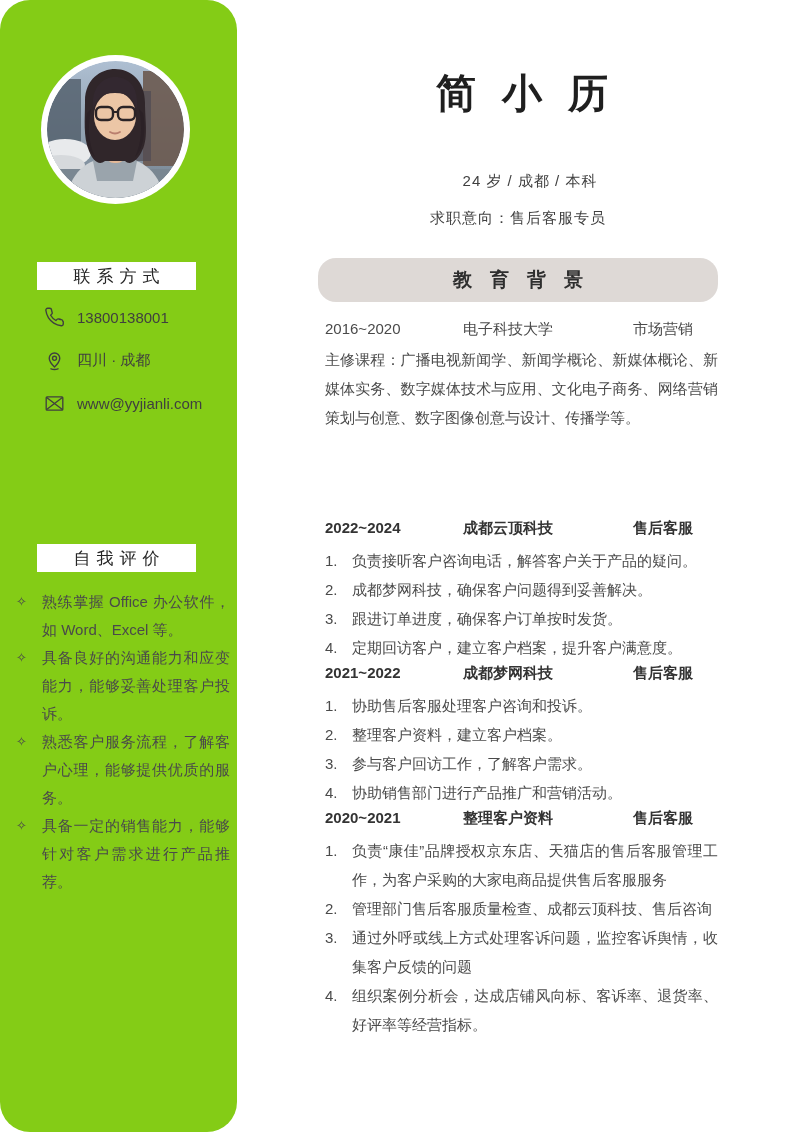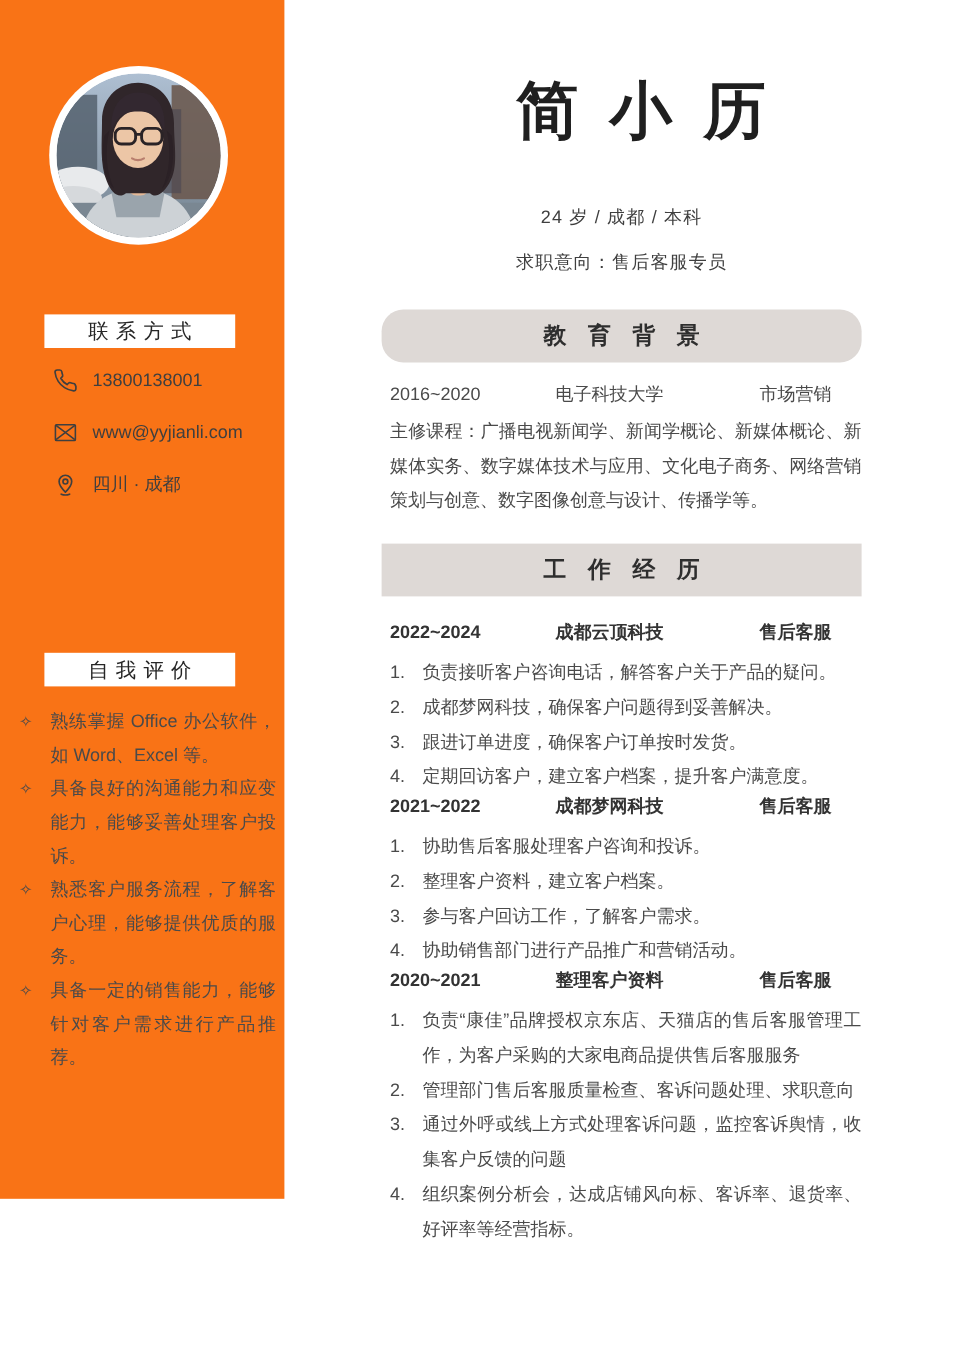--- a/index.html
+++ b/index.html
@@ -2,21 +2,21 @@
 <html><head>
 <meta charset="utf-8">
 <style>
   * { margin:0; padding:0; box-sizing:border-box; }
   html,body { background:#ffffff; }
   body { font-family:"Liberation Sans","DejaVu Sans",sans-serif; }
 
   .page { position:relative; width:800px; height:1132px; background:#ffffff; overflow:hidden; margin:0 auto; }
 
   
-  .sidebar { position:absolute; left:0; top:0; width:237px; height:999px; background:#f97316; }
+  .sidebar { position:absolute; left:0; top:0; width:237px; height:1132px; background:#84cc16;border-radius:30px; }
 
   .photo-ring { position:absolute; left:41px; top:55px; width:149px; height:149px;
                 border-radius:50%; background:#ffffff; display:flex; align-items:center; justify-content:center; }
   .photo-ring svg { width:137px; height:137px; border-radius:50%; display:block; }
 
   .side-band { position:absolute; left:37px; width:159px; height:28px; background:#ffffff;
                display:flex; align-items:center; justify-content:center;
                font-size:17px; font-weight:500; color:#262626; letter-spacing:6px; padding-left:6px; }
   .band-contact { top:262px; }
   .band-eval { top:544px; }
@@ -27,23 +27,23 @@
   .contact-text { font-size:15px; color:#3f3f3f; white-space:nowrap; }
 
   .eval-list { position:absolute; left:16px; top:588px; width:214px; }
   .eval-item { display:flex; margin-bottom:0; }
   .eval-bullet { flex:none; width:26px; font-size:13px; color:#4a4a4a; line-height:28px; }
   .eval-text { flex:1; font-size:15px; color:#4a4a4a; line-height:28px; text-align:justify; }
 
   
   .main { position:absolute; left:318px; top:0; width:400px; height:1132px; }
 
-  .name { position:absolute; top:72px; left:16px; width:100%; text-align:center;
-          font-size:52px; font-weight:bold; color:#1f1f1f; letter-spacing:26px; padding-left:26px; line-height:42px; }
-  .basic-info { position:absolute; top:172px; left:0; width:100%; text-align:center;
+  .name { position:absolute; top:72px; left:4px; width:100%; text-align:center;
+          font-size:40px; font-weight:bold; color:#1f1f1f; letter-spacing:26px; padding-left:26px; line-height:42px; }
+  .basic-info { position:absolute; top:172px; left:12px; width:100%; text-align:center;
                 font-size:15px; color:#3f3f3f; letter-spacing:1px; }
   .intention { position:absolute; top:209px; left:0; width:100%; text-align:center;
                font-size:15px; color:#3f3f3f; letter-spacing:1px; }
 
   .section-band { position:absolute; left:0; width:400px; height:44px; background:#ded9d6;
                   display:flex; align-items:center; justify-content:center;
                   font-size:19px; font-weight:bold; color:#2e2e2e; letter-spacing:18px; padding-left:18px; }
   .band-edu { top:258px;border-radius:18px; }
   .band-work { top:453px; }
 
@@ -120,34 +120,34 @@
     </div>
 
     <div class="contact-list">
       <div class="contact-row">
         <svg viewBox="0 0 24 24" fill="none" stroke="#3f3f3f" stroke-width="1.6" stroke-linecap="round" stroke-linejoin="round">
           <path d="M22 16.92v2.5a2 2 0 0 1-2.18 2 19.8 19.8 0 0 1-8.63-3.07 19.5 19.5 0 0 1-6-6A19.8 19.8 0 0 1 2.12 3.7 2 2 0 0 1 4.11 1.5h2.5a2 2 0 0 1 2 1.72c.12.96.36 1.9.7 2.81a2 2 0 0 1-.45 2.11L7.59 9.41a16 16 0 0 0 6 6l1.27-1.27a2 2 0 0 1 2.11-.45c.91.34 1.85.58 2.81.7a2 2 0 0 1 1.72 2.03z"></path>
         </svg>
         <span class="contact-text">13800138001</span>
       </div>
       <div class="contact-row">
-        <svg viewBox="0 0 24 24" fill="none" stroke="#3f3f3f" stroke-width="1.5" stroke-linejoin="round">
-          <rect x="2.5" y="4.5" width="19" height="15" rx="1"></rect>
-          <path d="M3 5.2 L21 18.8 M21 5.2 L3 18.8"></path>
-        </svg>
-        <span class="contact-text">www@yyjianli.com</span>
-      </div>
-      <div class="contact-row">
         <svg viewBox="0 0 24 24" fill="none" stroke="#3f3f3f" stroke-width="1.6" stroke-linecap="round" stroke-linejoin="round">
           <path d="M18 9.5c0 4.2-6 10-6 10s-6-5.8-6-10a6 6 0 0 1 12 0z"></path>
           <circle cx="12" cy="9.5" r="2.3"></circle>
           <path d="M8 21.5 q4 1.6 8 0"></path>
         </svg>
         <span class="contact-text">四川 · 成都</span>
       </div>
+      <div class="contact-row">
+        <svg viewBox="0 0 24 24" fill="none" stroke="#3f3f3f" stroke-width="1.5" stroke-linejoin="round">
+          <rect x="2.5" y="4.5" width="19" height="15" rx="1"></rect>
+          <path d="M3 5.2 L21 18.8 M21 5.2 L3 18.8"></path>
+        </svg>
+        <span class="contact-text">www@yyjianli.com</span>
+      </div>
     </div>
 
     <div class="side-band band-eval">
       <span>自我评价</span>
     </div>
 
     <div class="eval-list">
       <div class="eval-item">
         <span class="eval-bullet">✧</span>
         <span class="eval-text">熟练掌握 Office 办公软件，如 Word、Excel 等。</span>
@@ -177,23 +177,20 @@
       <span>教育背景</span>
     </div>
 
     <div class="row3 edu-row">
       <span class="col-period">2016~2020</span>
       <span class="col-company">电子科技大学</span>
       <span class="col-role">市场营销</span>
     </div>
     <p class="edu-courses">主修课程：广播电视新闻学、新闻学概论、新媒体概论、新媒体实务、数字媒体技术与应用、文化电子商务、网络营销策划与创意、数字图像创意与设计、传播学等。</p>
 
-    <div class="section-band band-work">
-      <span>工作经历</span>
-    </div>
 
     <div class="work-list">
 
       <div class="job">
         <div class="row3 job-header">
           <span class="col-period">2022~2024</span>
           <span class="col-company">成都云顶科技</span>
           <span class="col-role">售后客服</span>
         </div>
         <div class="duties">
@@ -248,21 +245,21 @@
           <span class="col-company">整理客户资料</span>
           <span class="col-role">售后客服</span>
         </div>
         <div class="duties">
           <div class="duty">
             <span class="duty-num">1.</span>
             <span class="duty-text">负责“康佳”品牌授权京东店、天猫店的售后客服管理工作，为客户采购的大家电商品提供售后客服服务</span>
           </div>
           <div class="duty">
             <span class="duty-num">2.</span>
-            <span class="duty-text">管理部门售后客服质量检查、客诉问题处理、求职意向</span>
+            <span class="duty-text">管理部门售后客服质量检查、成都云顶科技、售后咨询</span>
           </div>
           <div class="duty">
             <span class="duty-num">3.</span>
             <span class="duty-text">通过外呼或线上方式处理客诉问题，监控客诉舆情，收集客户反馈的问题</span>
           </div>
           <div class="duty">
             <span class="duty-num">4.</span>
             <span class="duty-text">组织案例分析会，达成店铺风向标、客诉率、退货率、好评率等经营指标。</span>
           </div>
         </div>

